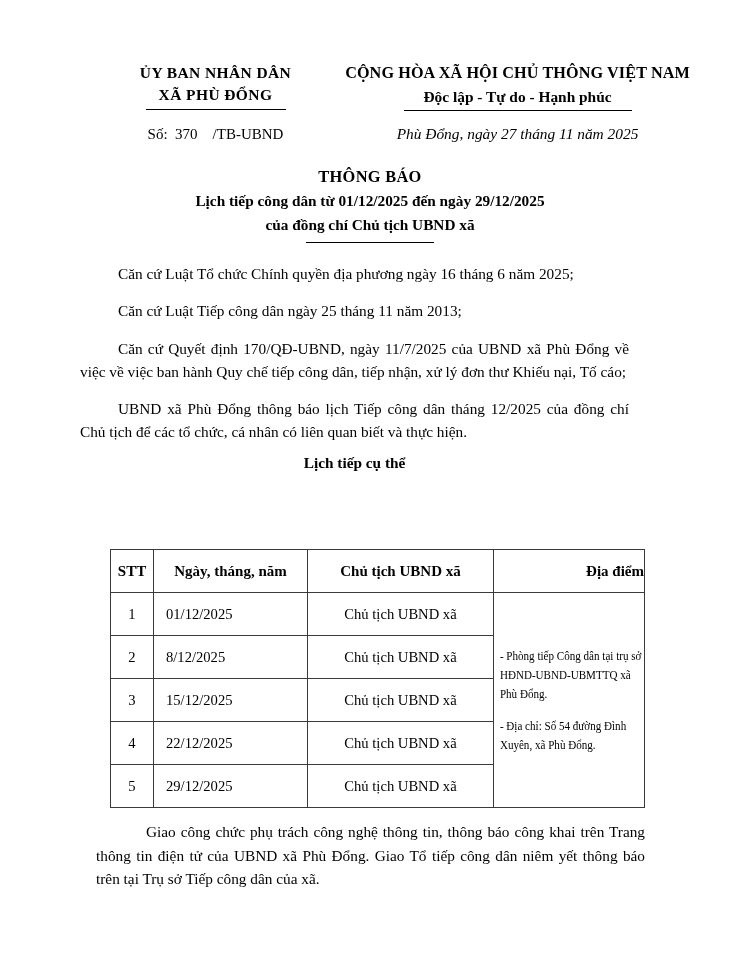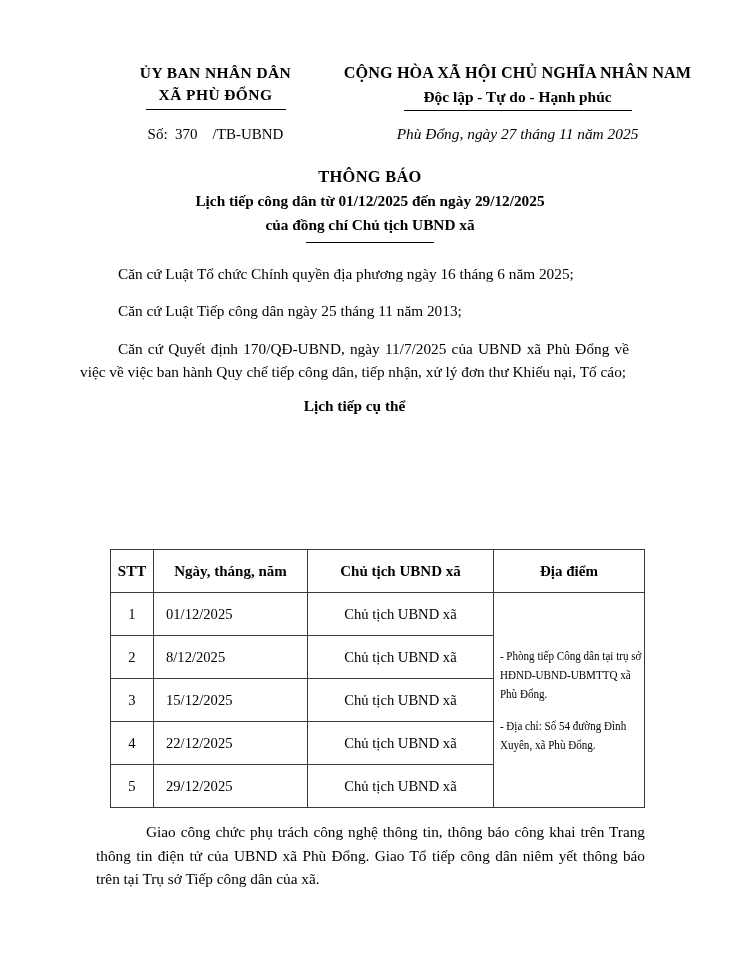--- a/index.html
+++ b/index.html
@@ -209,21 +209,21 @@
 
 <div class="page">
 
   <div class="header">
     <div class="hdr-left">
       <div class="org-name">ỦY BAN NHÂN DÂN
 XÃ PHÙ ĐỔNG</div>
       <div class="rule rule-left"></div>
     </div>
     <div class="hdr-right">
-      <div class="nation-name">CỘNG HÒA XÃ HỘI CHỦ NGHĨA NHÂN NAM</div>
+      <div class="nation-name">CỘNG HÒA XÃ HỘI CHỦ THÔNG VIỆT NAM</div>
       <div class="motto">Độc lập - Tự do - Hạnh phúc</div>
       <div class="rule rule-motto"></div>
     </div>
   </div>
 
   <div class="subhdr">
     <div class="doc-number">Số:  370    /TB-UBND</div>
     <div class="place-date">Phù Đổng, ngày 27 tháng 11 năm 2025</div>
   </div>
 
@@ -231,31 +231,32 @@
     <div class="title-main">THÔNG BÁO</div>
     <div class="title-sub">Lịch tiếp công dân từ 01/12/2025 đến ngày 29/12/2025</div>
     <div class="title-sub">của đồng chí Chủ tịch UBND xã</div>
     <div class="rule-title"></div>
   </div>
 
   <div class="body-area">
     <p class="para">Căn cứ Luật Tổ chức Chính quyền địa phương ngày 16 tháng 6 năm 2025;</p>
     <p class="para">Căn cứ Luật Tiếp công dân ngày 25 tháng 11 năm 2013;</p>
     <p class="para">Căn cứ Quyết định 170/QĐ-UBND, ngày 11/7/2025 của UBND xã Phù Đổng về việc về việc ban hành Quy chế tiếp công dân, tiếp nhận, xử lý đơn thư Khiếu nại, Tố cáo;</p>
+    <p class="para last-body">UBND xã Phù Đổng thông báo lịch Tiếp công dân tháng 12/2025 của đồng chí Chủ tịch để các tổ chức, cá nhân có liên quan biết và thực hiện.</p>
     <div class="section-head">Lịch tiếp cụ thể</div>
   </div>
 
   <div class="sched-wrap">
     <table class="sched">
       <thead>
         <tr>
           <th class="c-stt">STT</th>
           <th class="c-date">Ngày, tháng, năm</th>
           <th class="c-chair">Chủ tịch UBND xã</th>
-          <th class="c-place" style="text-align:center">Địa điểm</th>
+          <th class="c-place" style="text-align:right">Địa điểm</th>
         </tr>
       </thead>
       <tbody>
         <tr>
           <td class="c-stt">1</td>
           <td class="c-date">01/12/2025</td>
           <td class="c-chair">Chủ tịch UBND xã</td>
           <td class="c-place" rowspan="5">
             <div class="place-inner">
               <div class="pl-item">- Phòng tiếp Công dân tại trụ sở HĐND-UBND-UBMTTQ xã Phù Đổng.</div>

